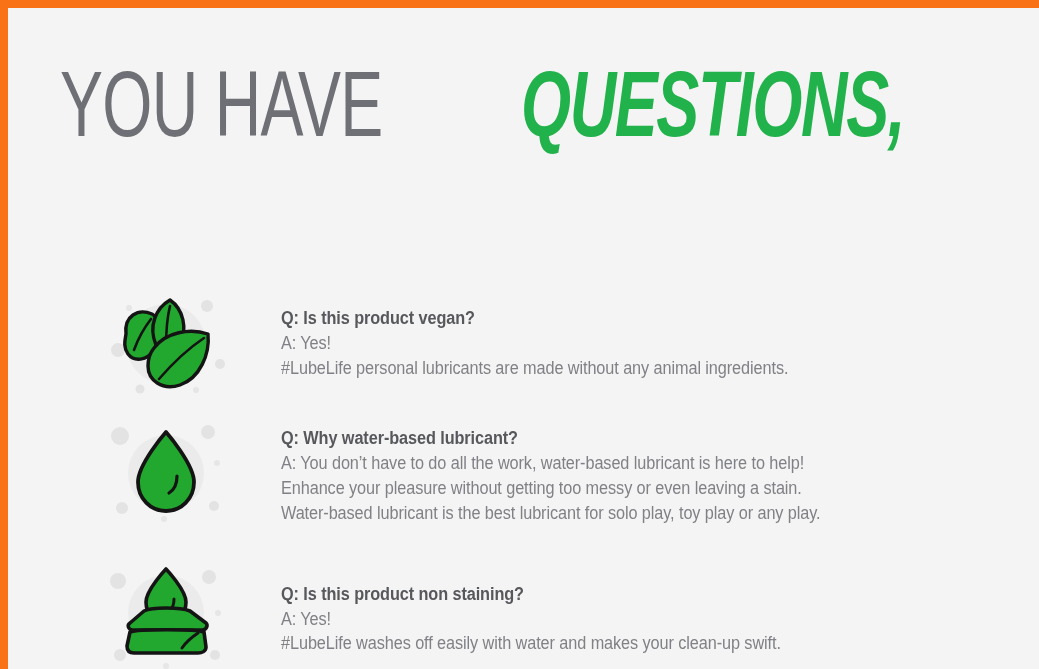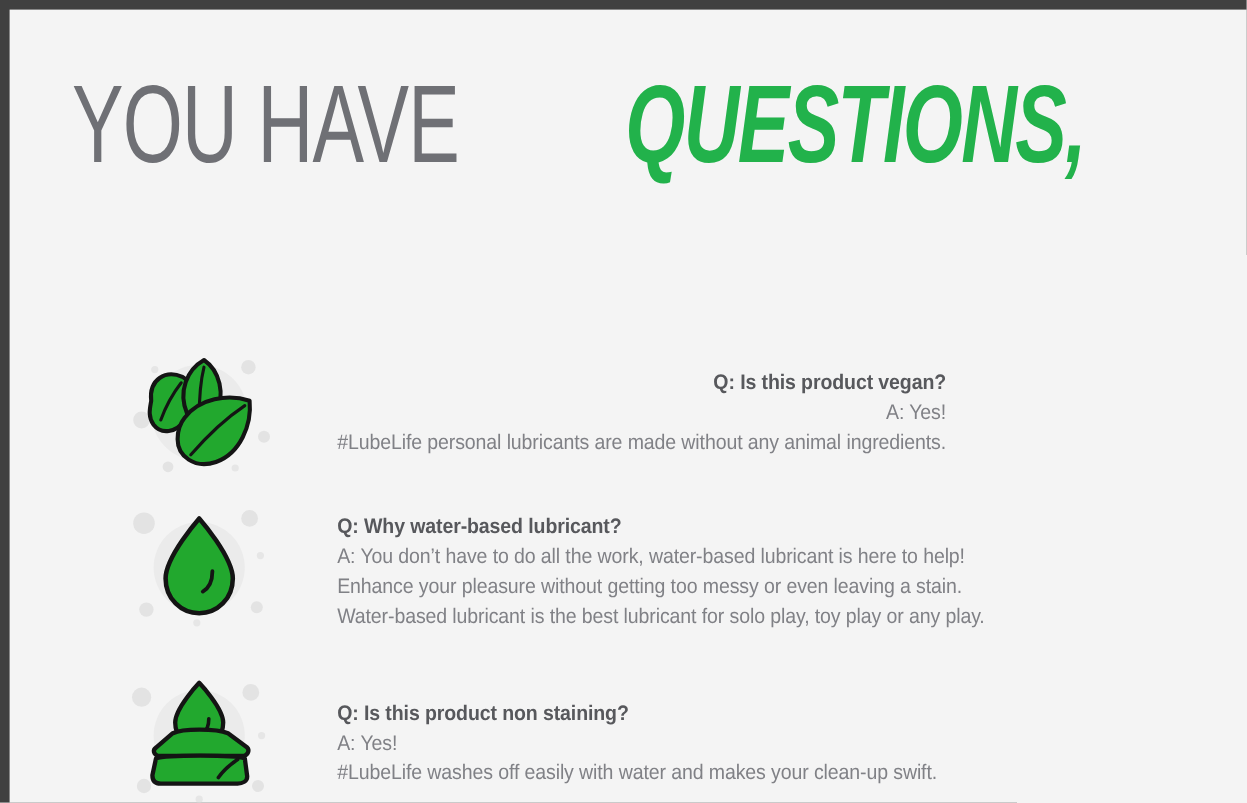--- a/index.html
+++ b/index.html
@@ -11,21 +11,21 @@
     width: 1039px;
     height: 669px;
     overflow: hidden;
     font-family: "Liberation Sans", sans-serif;
   }
 
   #page {
     position: relative;
     width: 1039px;
     height: 669px;
-    background: #404040;
+    background: #f97316;
   }
 
   #canvas {
     position: absolute;
     left: 8px;
     top: 8px;
     width: 1031px;
     height: 661px;
     background: #f4f4f4;
     overflow: hidden;
@@ -82,21 +82,21 @@
     position: absolute;
     left: 0;
     top: 276px;
     width: 1031px;
   }
   .faq-item {
     position: relative;
     display: flex;
     align-items: flex-start;
   }
-  .faq-item.i0 { height: 122px; text-align: right; }
+  .faq-item.i0 { height: 122px; }
   .faq-item.i1 { height: 148px; }
   .faq-item.i2 { height: 110px; align-items: center; }
 
   .icon-cell {
     position: relative;
     width: 168px;
     min-width: 168px;
     height: 112px;
   }
   .icon-svg {

